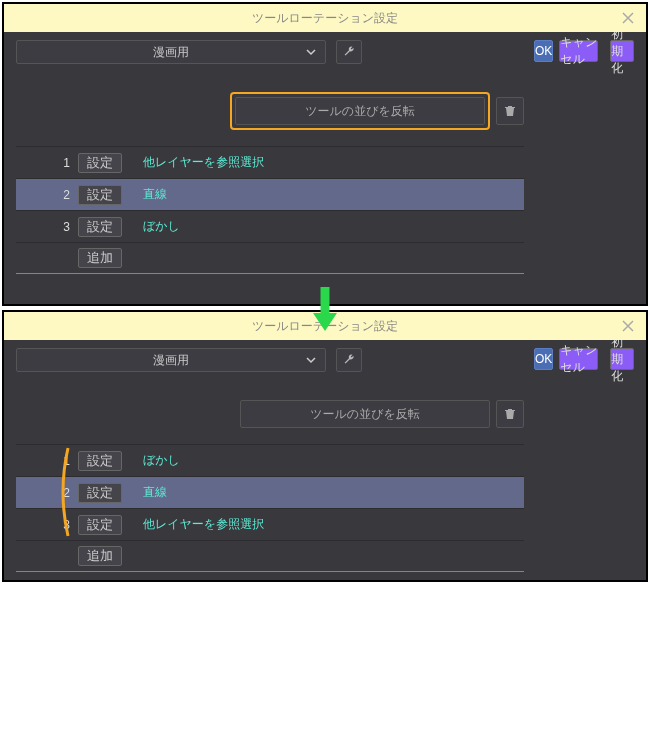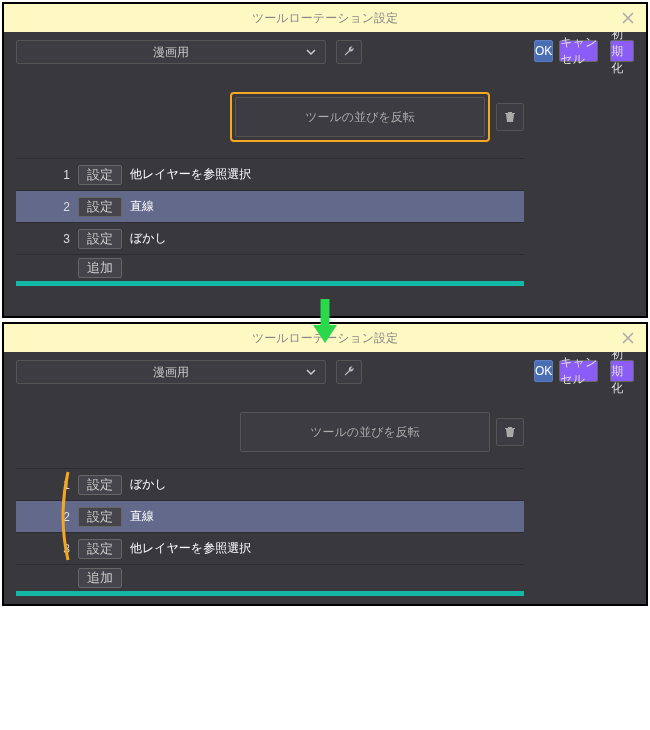--- a/index.html
+++ b/index.html
@@ -95,21 +95,21 @@
     gap: 6px;
     margin-bottom: 16px;
   }
   .reverse-container {
     display: flex;
     align-items: center;
     gap: 6px;
   }
   .reverse-btn {
     width: 250px;
-    height: 40px;
+    height: 28px;
     background: #3c3c42;
     border: 1px solid #555;
     border-radius: 2px;
     color: #aaa;
     display: flex;
     align-items: center;
     justify-content: center;
     cursor: pointer;
   }
   .highlight-orange {
@@ -132,41 +132,41 @@
   .trash svg { width: 14px; height: 14px; }
   .list { }
   .row {
     display: flex;
     align-items: center;
     height: 32px;
     gap: 8px;
     padding: 0 8px 0 40px;
     border-top: 1px solid #2b2b30;
   }
-  .row:last-child { border-bottom: 5px solid #14b8a6; }
+  .row:last-child { border-bottom: 1px solid #14b8a6; }
   .row.selected { background: #63698a; }
   .row .num {
     color: #ddd;
     width: 14px;
     text-align: right;
   }
   .row .smallbtn {
     height: 20px;
     padding: 0 8px;
     background: #44444a;
     border: 1px solid #666;
     border-radius: 2px;
     color: #ccc;
     display: flex;
     align-items: center;
     justify-content: center;
     cursor: pointer;
     font-size: 13px;
   }
-  .row .label { color: #ffffff; }
+  .row .label { color: #5eead4; margin-left: 13px; }
   .btn {
     height: 22px;
     background: #8b5cf6;
     border: 1px solid #666;
     border-radius: 2px;
     color: #ddd;
     display: flex;
     align-items: center;
     justify-content: center;
     cursor: pointer;

